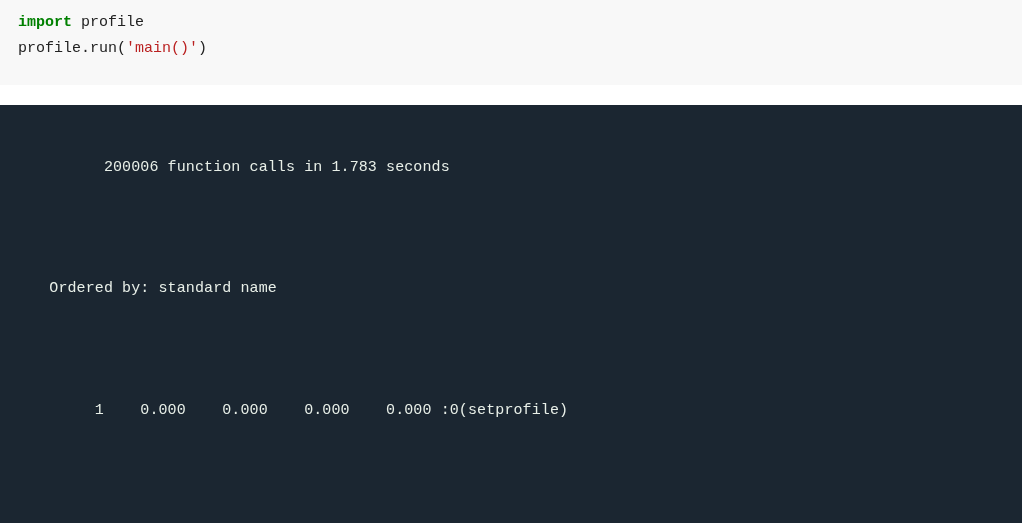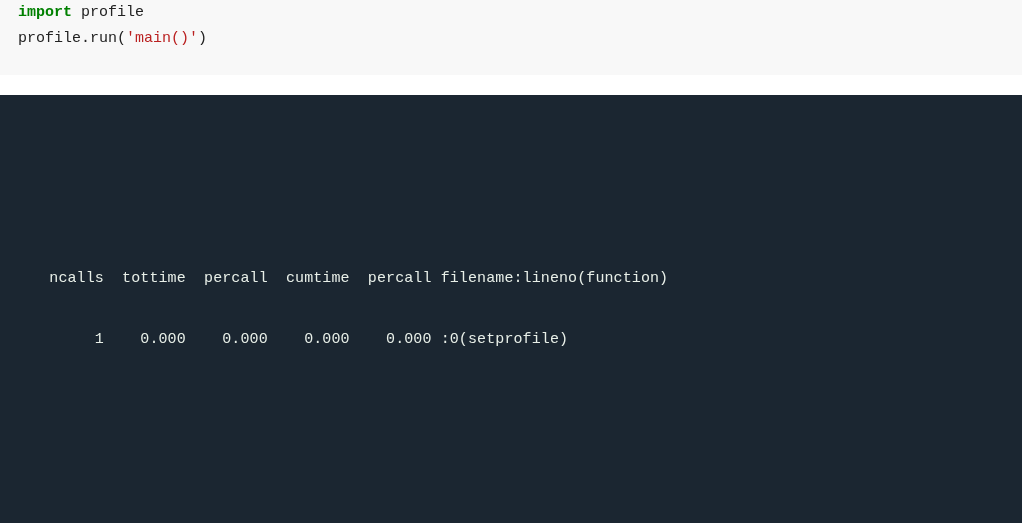--- a/index.html
+++ b/index.html
@@ -4,21 +4,21 @@
 <style>
   body {
     margin: 0;
     padding: 0;
     font-family: "SFMono-Regular", Consolas, "Liberation Mono", Menlo, Courier, monospace;
     font-size: 15px;
     background: #ffffff;
   }
   .code-block {
     background: #f8f8f8;
-    padding: 0 18px 24px 18px;
+    padding: 10px 18px 24px 18px;
     line-height: 1.7;
     white-space: pre;
   }
   .kw-import { color: #008000; font-weight: bold; }
   .plain { color: #222; }
   .paren { color: #222; }
   .string { color: #ba2121; }
   .output-block {
     background: #1b2631;
     color: #e8efe8;
@@ -34,23 +34,24 @@
     position: relative;
   }
 </style>
 </head>
 <body>
 
 <div class="code-block"><span class="kw-import">import</span><span class="plain"> profile</span>
 <span class="plain">profile.run</span><span class="paren">(</span><span class="string">'main()'</span><span class="paren">)</span></div>
 
 <div class="output-block">
+<div class="row">         200006 function calls in 1.783 seconds</div>
 <div class="row">&nbsp;</div>
+<div class="row">   Ordered by: standard name</div>
 <div class="row">&nbsp;</div>
-<div class="row">   ncalls  tottime  percall  cumtime  percall filename:lineno(function)</div>
 <div class="row">        1    0.000    0.000    0.000    0.000 :0(setprofile)</div>
 
 
 
 
 
 
 </div>
 
 </body></html>

